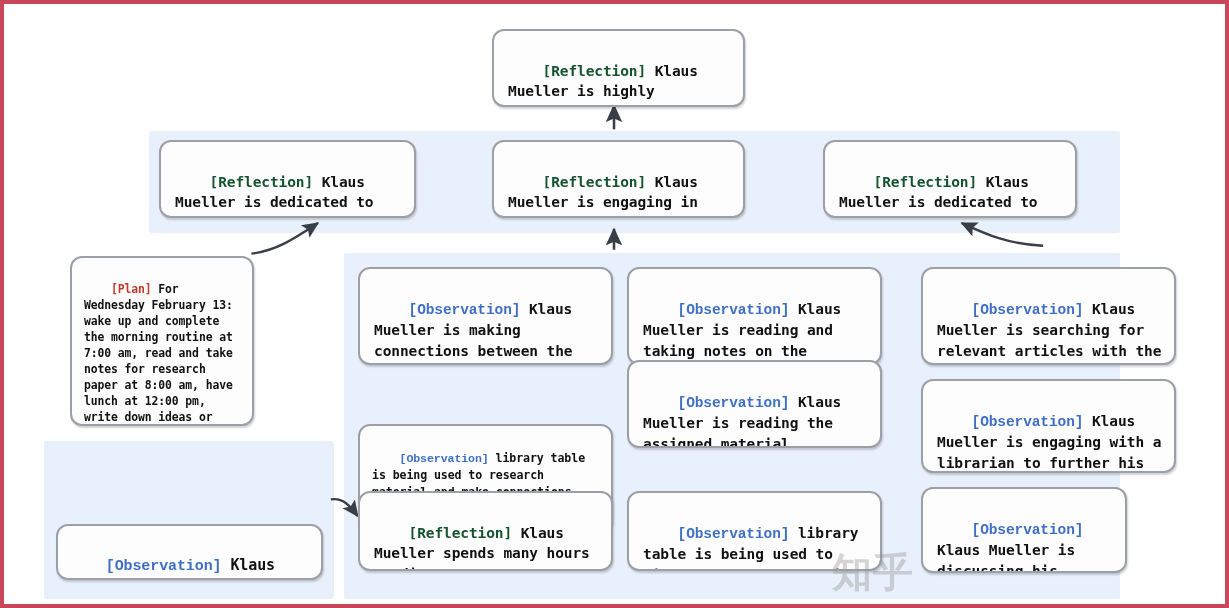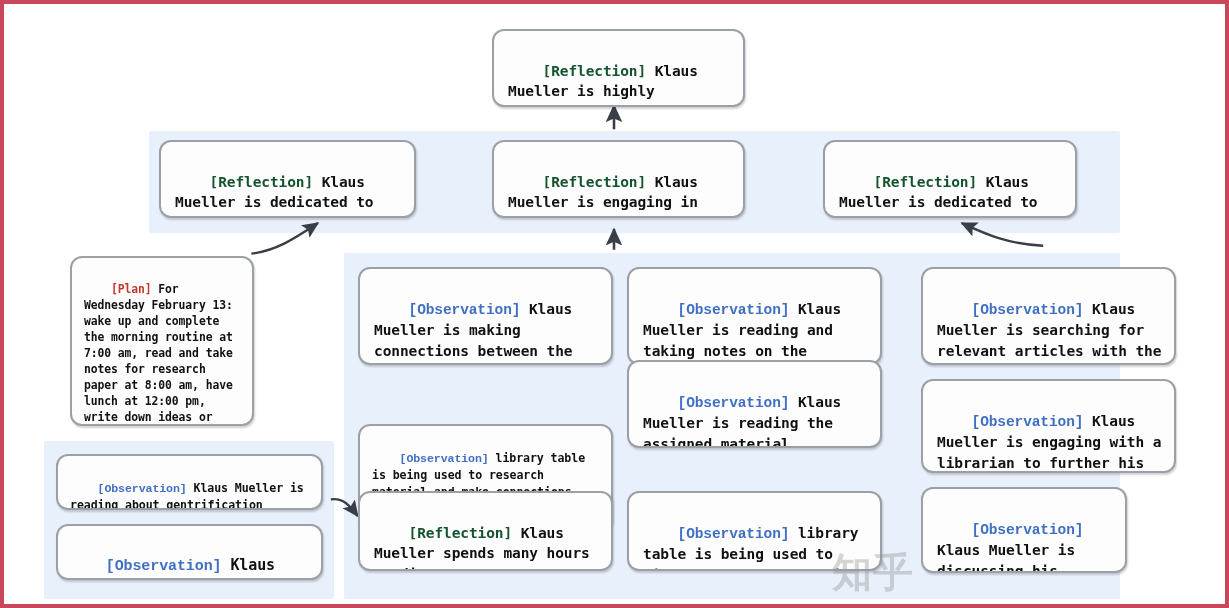--- a/index.html
+++ b/index.html
@@ -108,23 +108,20 @@
   </div>
 
   <div class="node" style="left:819px; top:136px; width:254px; height:78px;">
     <span class="tag tag-reflection">[Reflection]</span><span> Klaus Mueller is dedicated to research</span>
   </div>
 
   <div class="node small" style="left:66px; top:252px; width:184px; height:170px; font-size:11.4px;">
     <span class="tag tag-plan">[Plan]</span><span> For Wednesday February 13: wake up and complete the morning routine at 7:00 am, read and take notes for research paper at 8:00 am, have lunch at 12:00 pm, write down ideas or brainstorm potential solutions at 1:00 pm, [...]</span>
   </div>
 
-  <div class="node small" style="left:52px; top:450px; width:267px; height:56px; font-size:11.6px;">
-    <span class="tag tag-observation">[Observation]</span><span> Klaus Mueller is reading about gentrification</span>
-  </div>
 
   <div class="node small" style="left:52px; top:520px; width:267px; height:56px; font-size:15px;">
     <span class="tag tag-observation">[Observation]</span><span> Klaus Mueller is reading about urban design</span>
   </div>
 
   <div class="node" style="left:354px; top:263px; width:255px; height:98px;">
     <span class="tag tag-observation">[Observation]</span><span> Klaus Mueller is making connections between the articles</span>
   </div>
 
   <div class="node small" style="left:354px; top:376px; width:255px; height:108px;margin-top:44px;">

